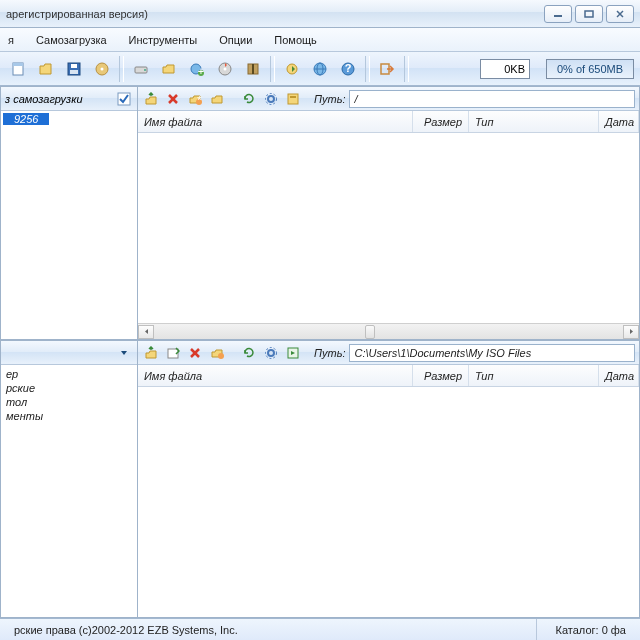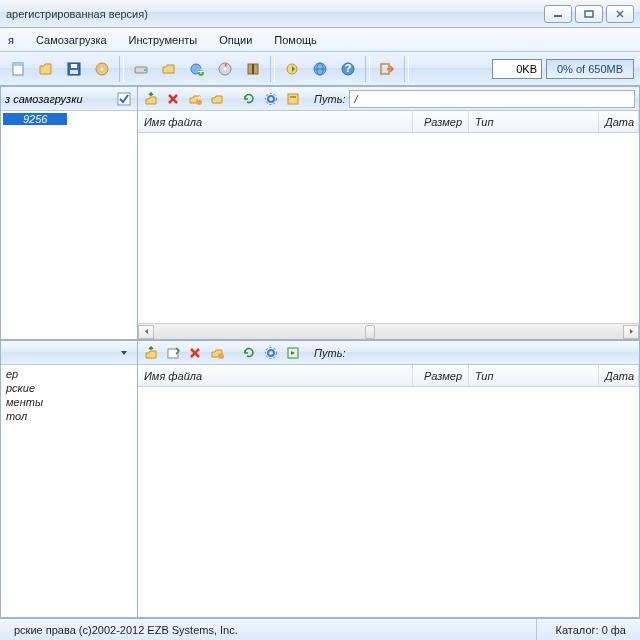--- a/index.html
+++ b/index.html
@@ -9,29 +9,29 @@
 .win-btn{width:28px;height:18px;margin-left:3px;border:1px solid #8aa2bf;border-radius:3px;background:linear-gradient(#fefefe,#e6eef8);display:flex;align-items:center;justify-content:center;}
 .win-btn svg{display:block;}
 .menubar{height:24px;background:linear-gradient(#f8fbff,#eaf2fb);border-bottom:1px solid #b7c8dc;display:flex;align-items:center;padding:0 4px;gap:14px;color:#1a1a1a;}
 .menu-item{padding:2px 4px;cursor:default;}
 .toolbar{height:34px;background:linear-gradient(#eef5fd,#dfeafa 49%,#d2e3f7 50%,#e7f1fc);border-bottom:1px solid #a3b8d0;display:flex;align-items:center;padding:0 4px;}
 .tb-sep{width:5px;height:26px;border-left:1px solid #b4c7dc;border-right:1px solid #fff;margin:0 3px;}
 .tb-ic{width:24px;height:24px;margin:0 2px;display:flex;align-items:center;justify-content:center;border-radius:3px;}
 .status-grp{display:flex;align-items:center;margin-left:auto;gap:4px;padding-right:2px;}
 .stat-lbl{color:#1a1a1a;}
 .stat-box{height:20px;border:1px solid #7a8ca3;background:#fff;display:flex;align-items:center;justify-content:flex-end;padding:0 4px;min-width:50px;}
-.stat-bar{height:20px;border:1px solid #7a8ca3;background:linear-gradient(#cfe0f4,#e9f2fc);display:flex;align-items:center;justify-content:center;min-width:88px;color:#1a4a7a;}
+.stat-bar{height:20px;border:1px solid #7a8ca3;background:linear-gradient(#cfe0f4,#e9f2fc);display:flex;align-items:center;justify-content:center;min-width:88px;color:#1a4a7a;margin-left:12px;}
 .workspace{display:flex;flex-direction:column;height:calc(640px - 28px - 24px - 34px - 22px);font-style:italic;}
 .row{display:flex;min-height:0;}
 .row-top{height:254px;}
 .row-bot{flex:1;}
 .left-pane{width:138px;background:#fff;border:1px solid #9fb3ca;display:flex;flex-direction:column;}
 .left-head{height:24px;background:linear-gradient(#f3f8fe,#e1ecf9 49%,#d4e4f6 50%,#e8f1fb);border-bottom:1px solid #b7c8dc;display:flex;align-items:center;padding:0 4px;justify-content:space-between;}
 .left-body{flex:1;overflow:hidden;padding:2px;}
-.sel{background:#1e6fd6;color:#fff;padding:0 20px;display:inline-block;}
+.sel{background:#1e6fd6;color:#fff;padding:0 11px;display:inline-block;}
 .tree-item{padding:1px 3px;color:#222;}
 .right-pane{flex:1;display:flex;flex-direction:column;border:1px solid #9fb3ca;border-left:none;background:#fff;}
 .minibar{height:24px;background:linear-gradient(#f3f8fe,#e1ecf9 49%,#d4e4f6 50%,#e8f1fb);border-bottom:1px solid #b7c8dc;display:flex;align-items:center;padding:0 4px;gap:4px;}
 .path-lbl{margin-left:8px;color:#222;text-align:center;}
 .path-box{flex:1;height:18px;border:1px solid #9ab2cc;background:#fff;padding:0 4px;display:flex;align-items:center;color:#222;}
 .listhead{height:22px;background:linear-gradient(#fdfdfe,#eef3f9);border-bottom:1px solid #c8d4e3;display:flex;align-items:center;}
 .col{height:100%;display:flex;align-items:center;padding:4px 6px;border-right:1px solid #d5dfeb;color:#222;text-align:center;}
 .col-name{flex:1;}
 .col-size{width:56px;justify-content:flex-end;}
 .col-type{width:130px;}
@@ -264,22 +264,22 @@
       <div class="left-head" style="justify-content:flex-end;">
         <span class="mic">
             <svg width="10" height="10">
               <path d="M2 3 L8 3 L5 7 Z" fill="#1a4a7a"></path>
             </svg>
           </span>
       </div>
       <div class="left-body">
         <div class="tree-item">ер</div>
         <div class="tree-item">рские</div>
+        <div class="tree-item">тол</div>
         <div class="tree-item">менты</div>
-        <div class="tree-item">тол</div>
       </div>
     </div>
     <div class="right-pane">
       <div class="minibar">
         <span class="mic">
             <svg width="14" height="14">
               <path d="M2 7 L5 7 L6 5 L12 5 L12 12 L2 12 Z" fill="#f4d67a" stroke="#c09830"></path>
               <path d="M7 4 L7 1 M5 3 L7 1 L9 3" stroke="#3a8a3a" fill="none" stroke-width="1.5"></path>
             </svg>
           </span>
@@ -314,20 +314,23 @@
               <circle cx="7" cy="7" r="5.5" fill="none" stroke="#4a7aba" stroke-width="1" stroke-dasharray="2 2"></circle>
             </svg>
           </span>
         <span class="mic">
             <svg width="14" height="14">
               <rect x="2" y="2" width="10" height="10" fill="#e8f4e8" stroke="#3a8a3a"></rect>
               <path d="M5 5 L9 7 L5 9 Z" fill="#3a8a3a"></path>
             </svg>
           </span>
         <span class="path-lbl">Путь:</span>
+        <div class="path-box">
+            <span>C:\Users\1\Documents\My ISO Files</span>
+          </div>
       </div>
       <div class="listhead">
         <div class="col col-name">Имя файла</div>
         <div class="col col-size">Размер</div>
         <div class="col col-type">Тип</div>
         <div class="col col-date">Дата</div>
       </div>
       <div class="listbody"></div>
     </div>
   </div>

